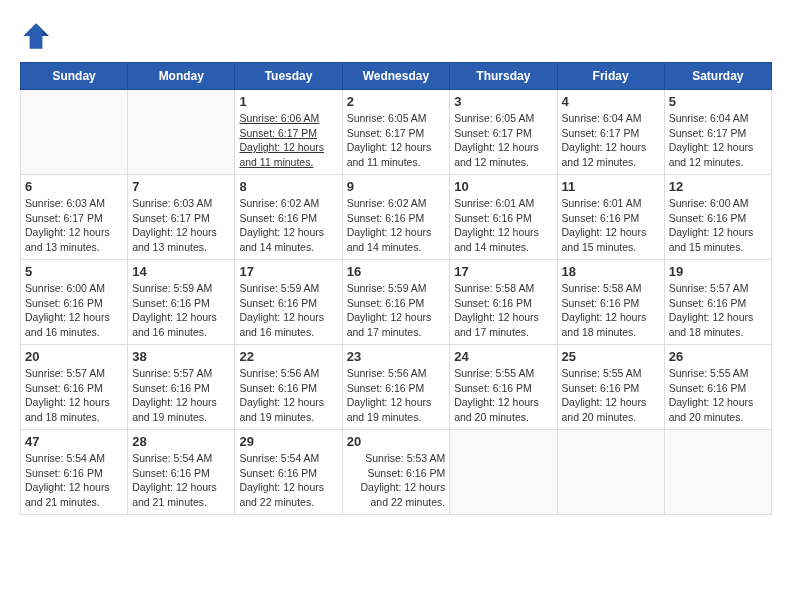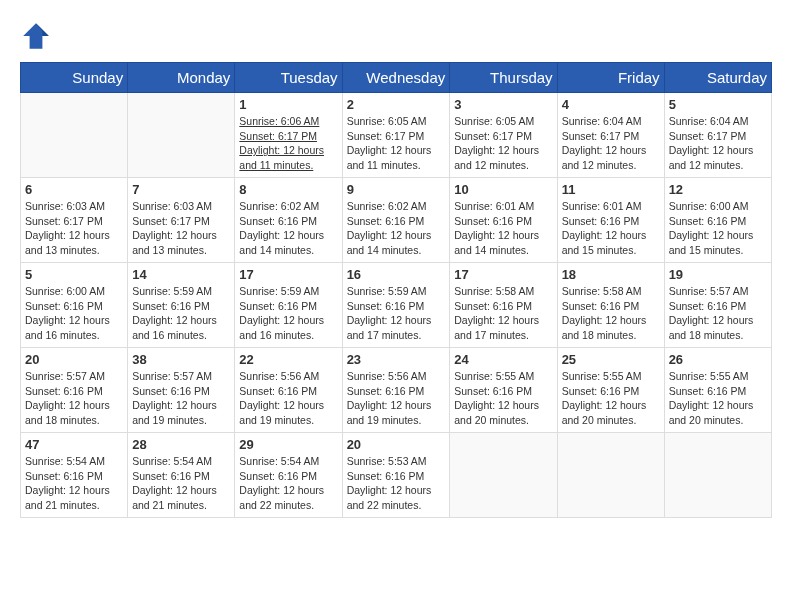--- a/index.html
+++ b/index.html
@@ -50,23 +50,23 @@
       width: 100%;
       border-collapse: collapse;
       font-size: 11px;
     }
     .calendar thead tr {
       background-color: #2a5db0;
       color: #fff;
     }
     .calendar thead th {
       padding: 6px 4px;
-      text-align: right;
-      font-size: 15px;
-      font-weight: normal;
+      text-align: center;
+      font-size: 12px;
+      font-weight: bold;
       border: 1px solid #1e4a9a;
     }
     .calendar tbody tr {
       border-bottom: 1px solid #ccc;
     }
     .calendar tbody td {
       vertical-align: top;
       padding: 4px;
       border: 1px solid #ddd;
       width: 108px;
@@ -304,21 +304,21 @@
 Daylight: 12 hours and 21 minutes.</div>
         </td>
         <td>
           <div class="day-number">29</div>
           <div class="day-detail" style="white-space: pre-line;">Sunrise: 5:54 AM
 Sunset: 6:16 PM
 Daylight: 12 hours and 22 minutes.</div>
         </td>
         <td>
           <div class="day-number">20</div>
-          <div class="day-detail" style="white-space: pre-line;">Sunrise: 5:53 AM
+          <div class="day-detail" style="white-space: pre-line; text-align: right;">Sunrise: 5:53 AM
 Sunset: 6:16 PM
 Daylight: 12 hours and 22 minutes.</div>
         </td>
         <td class="empty"></td>
         <td class="empty"></td>
         <td class="empty"></td>
       </tr>
     </tbody>
 </table>
 

